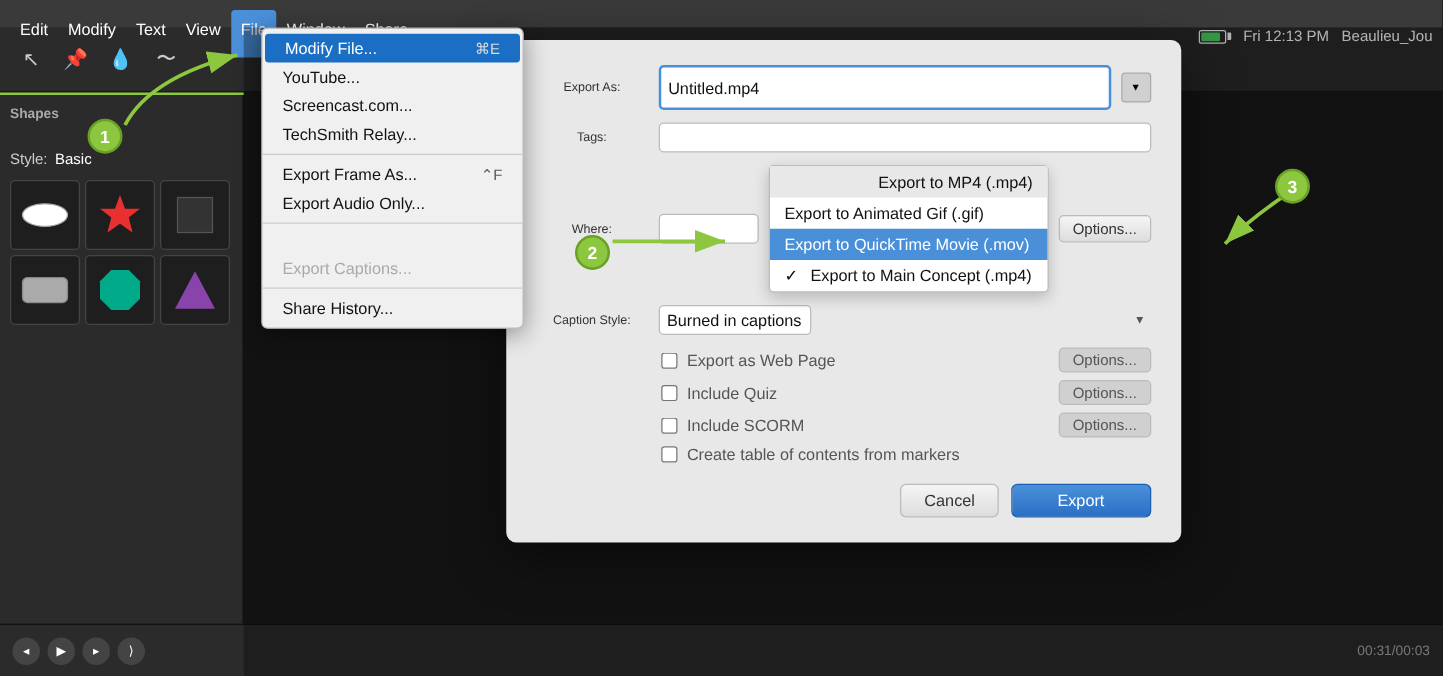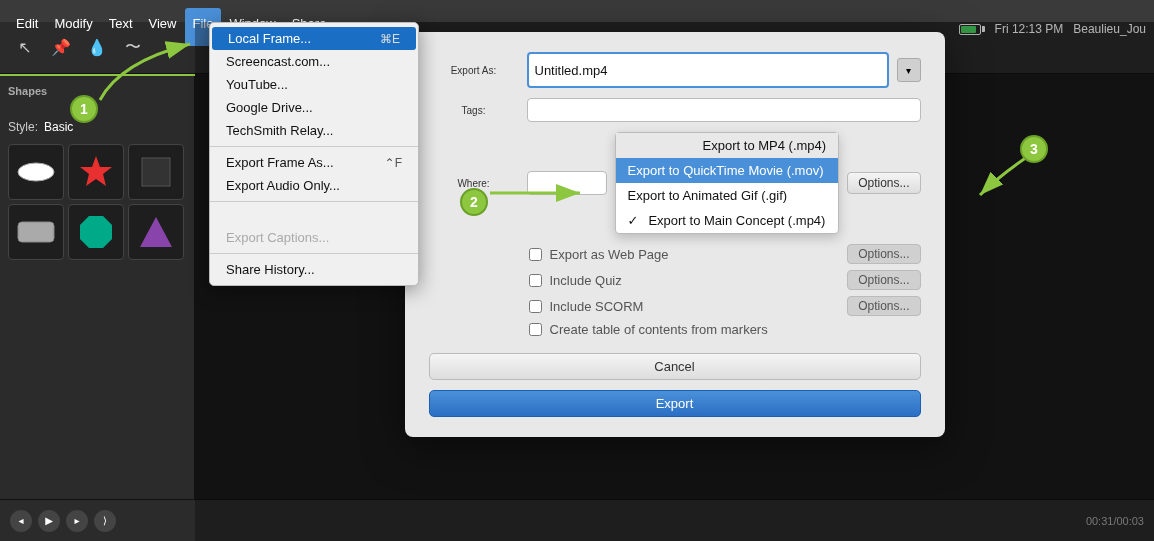--- a/index.html
+++ b/index.html
@@ -359,21 +359,20 @@
       align-items: center;
       flex: 1;
       gap: 8px;
     }
 
     .dialog-footer {
       display: flex;
       justify-content: flex-end;
       gap: 10px;
       margin-top: 16px;
-      flex-direction: column;
     }
     .btn-cancel {
       background: linear-gradient(to bottom, #f5f5f5, #ddd);
       border: 1px solid #bbb;
       border-radius: 5px;
       padding: 5px 18px;
       font-size: 13px;
       cursor: pointer;
       color: #333;
     }
@@ -555,31 +554,28 @@
         <polygon points="20,5 36,35 4,35" fill="#8844aa"></polygon>
       </svg>
     </div>
   </div>
 </div>
 
 <div class="main-area"></div>
 
 <div class="dropdown-menu">
   <div class="dropdown-item highlighted">
-    <span>Local Frame...</span>
+    <span>Modify File...</span>
     <span class="dropdown-shortcut">⌘E</span>
+  </div>
+  <div class="dropdown-item">
+    <span>YouTube...</span>
   </div>
   <div class="dropdown-item">
     <span>Screencast.com...</span>
-  </div>
-  <div class="dropdown-item">
-    <span>YouTube...</span>
-  </div>
-  <div class="dropdown-item">
-    <span>Google Drive...</span>
   </div>
   <div class="dropdown-item">
     <span>TechSmith Relay...</span>
   </div>
   <div class="dropdown-separator"></div>
   <div class="dropdown-item">
     <span>Export Frame As...</span>
     <span class="dropdown-shortcut">⌃F</span>
   </div>
   <div class="dropdown-item">
@@ -611,34 +607,42 @@
 
     <div class="form-row">
       <span class="form-label">Where:</span>
       <input class="form-input-plain" type="text" style="width: 80px; flex: 0 0 auto;">
 
       <div style="position:relative;flex:1;text-align:right;">
         <div class="format-popup" style="position:relative;left:0;top:0;width:100%;">
           <div class="format-popup-top">
             <span>Export to MP4 (.mp4)</span>
           </div>
+          <div class="format-popup-item">
+            <span>Export to Animated Gif (.gif)</span>
+          </div>
           <div class="format-popup-item selected">
             <span>Export to QuickTime Movie (.mov)</span>
-          </div>
-          <div class="format-popup-item">
-            <span>Export to Animated Gif (.gif)</span>
           </div>
           <div class="format-popup-item checkmarked">
             <span>Export to Main Concept (.mp4)</span>
           </div>
         </div>
       </div>
       <div class="options-btn">Options...</div>
     </div>
 
+    <div class="form-row">
+      <span class="form-label">Caption Style:</span>
+      <div class="select-wrap">
+        <select class="caption-style-select">
+          <option>Burned in captions</option>
+        </select>
+      </div>
+    </div>
 
     <div class="checkbox-row">
       <div class="checkbox-row-inner">
         <input type="checkbox" style="">
         <span class="checkbox-label">Export as Web Page</span>
       </div>
       <button class="checkbox-btn">Options...</button>
     </div>
     <div class="checkbox-row">
       <div class="checkbox-row-inner">

